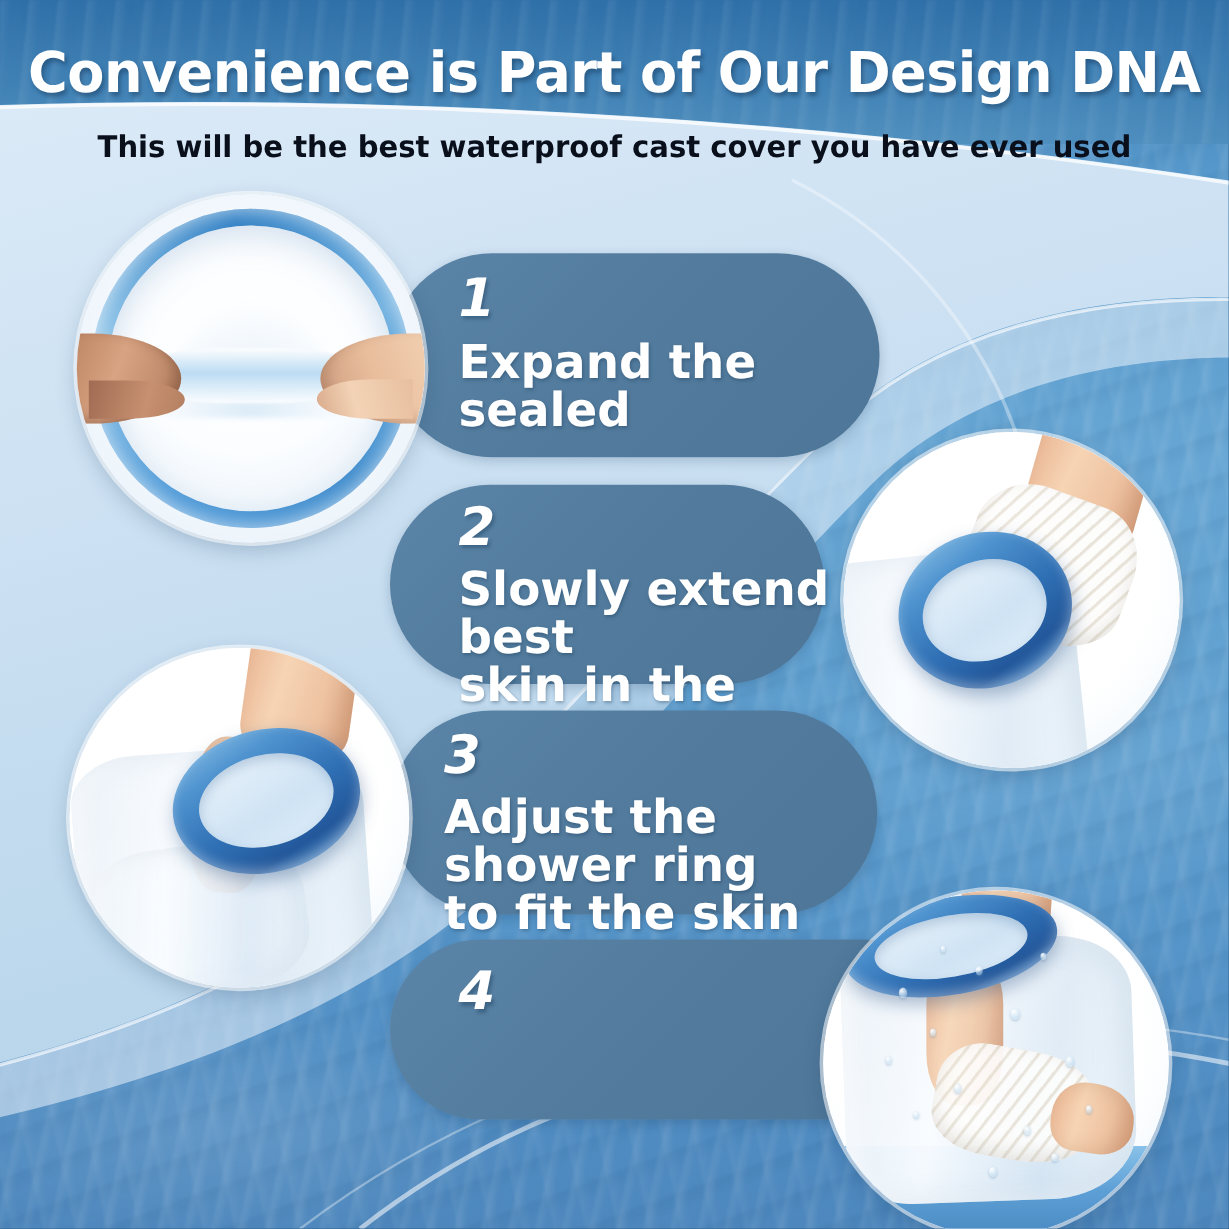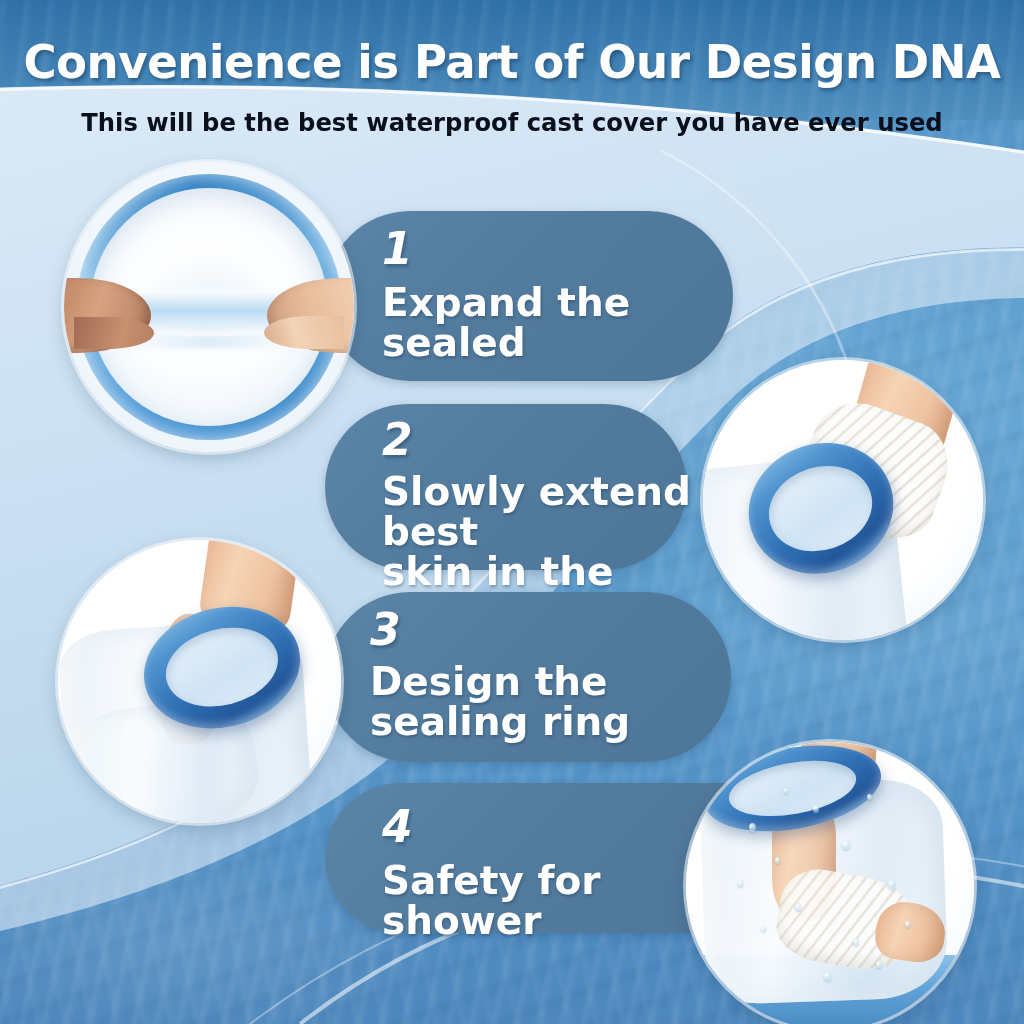--- a/index.html
+++ b/index.html
@@ -285,29 +285,27 @@
     <div class="num" style="left:57px;top:10px;">2</div>
     <div class="txt" style="left:57px;top:68px;width:320px;">
       <div>Slowly extend best</div>
       <div>skin in the cover</div>
     </div>
   </div>
 
   <div class="pill" style="left:325px;top:592px;width:406px;height:170px;border-radius:85px;">
     <div class="num" style="left:45px;top:12px;">3</div>
     <div class="txt" style="left:45px;top:70px;width:360px;">
-      <div>Design the sealing ring</div>
+      <div>Adjust the shower ring</div>
+      <div>to fit the skin</div>
     </div>
   </div>
 
   <div class="pill" style="left:325px;top:783px;width:470px;height:150px;border-radius:75px;">
     <div class="num" style="left:57px;top:18px;">4</div>
-    <div class="txt" style="left:57px;top:78px;width:380px;">
-      <div>Safety for shower</div>
-    </div>
   </div>
 
   <div class="circle" style="left:64px;top:162px;width:290px;height:290px;">
     <div class="ph">
       <div class="p1-bg"></div>
       <div class="p1-rim"></div>
       <div class="p1-inner"></div>
       <div class="p1-fold2"></div>
       <div class="p1-fold"></div>
       <div class="hand left">

